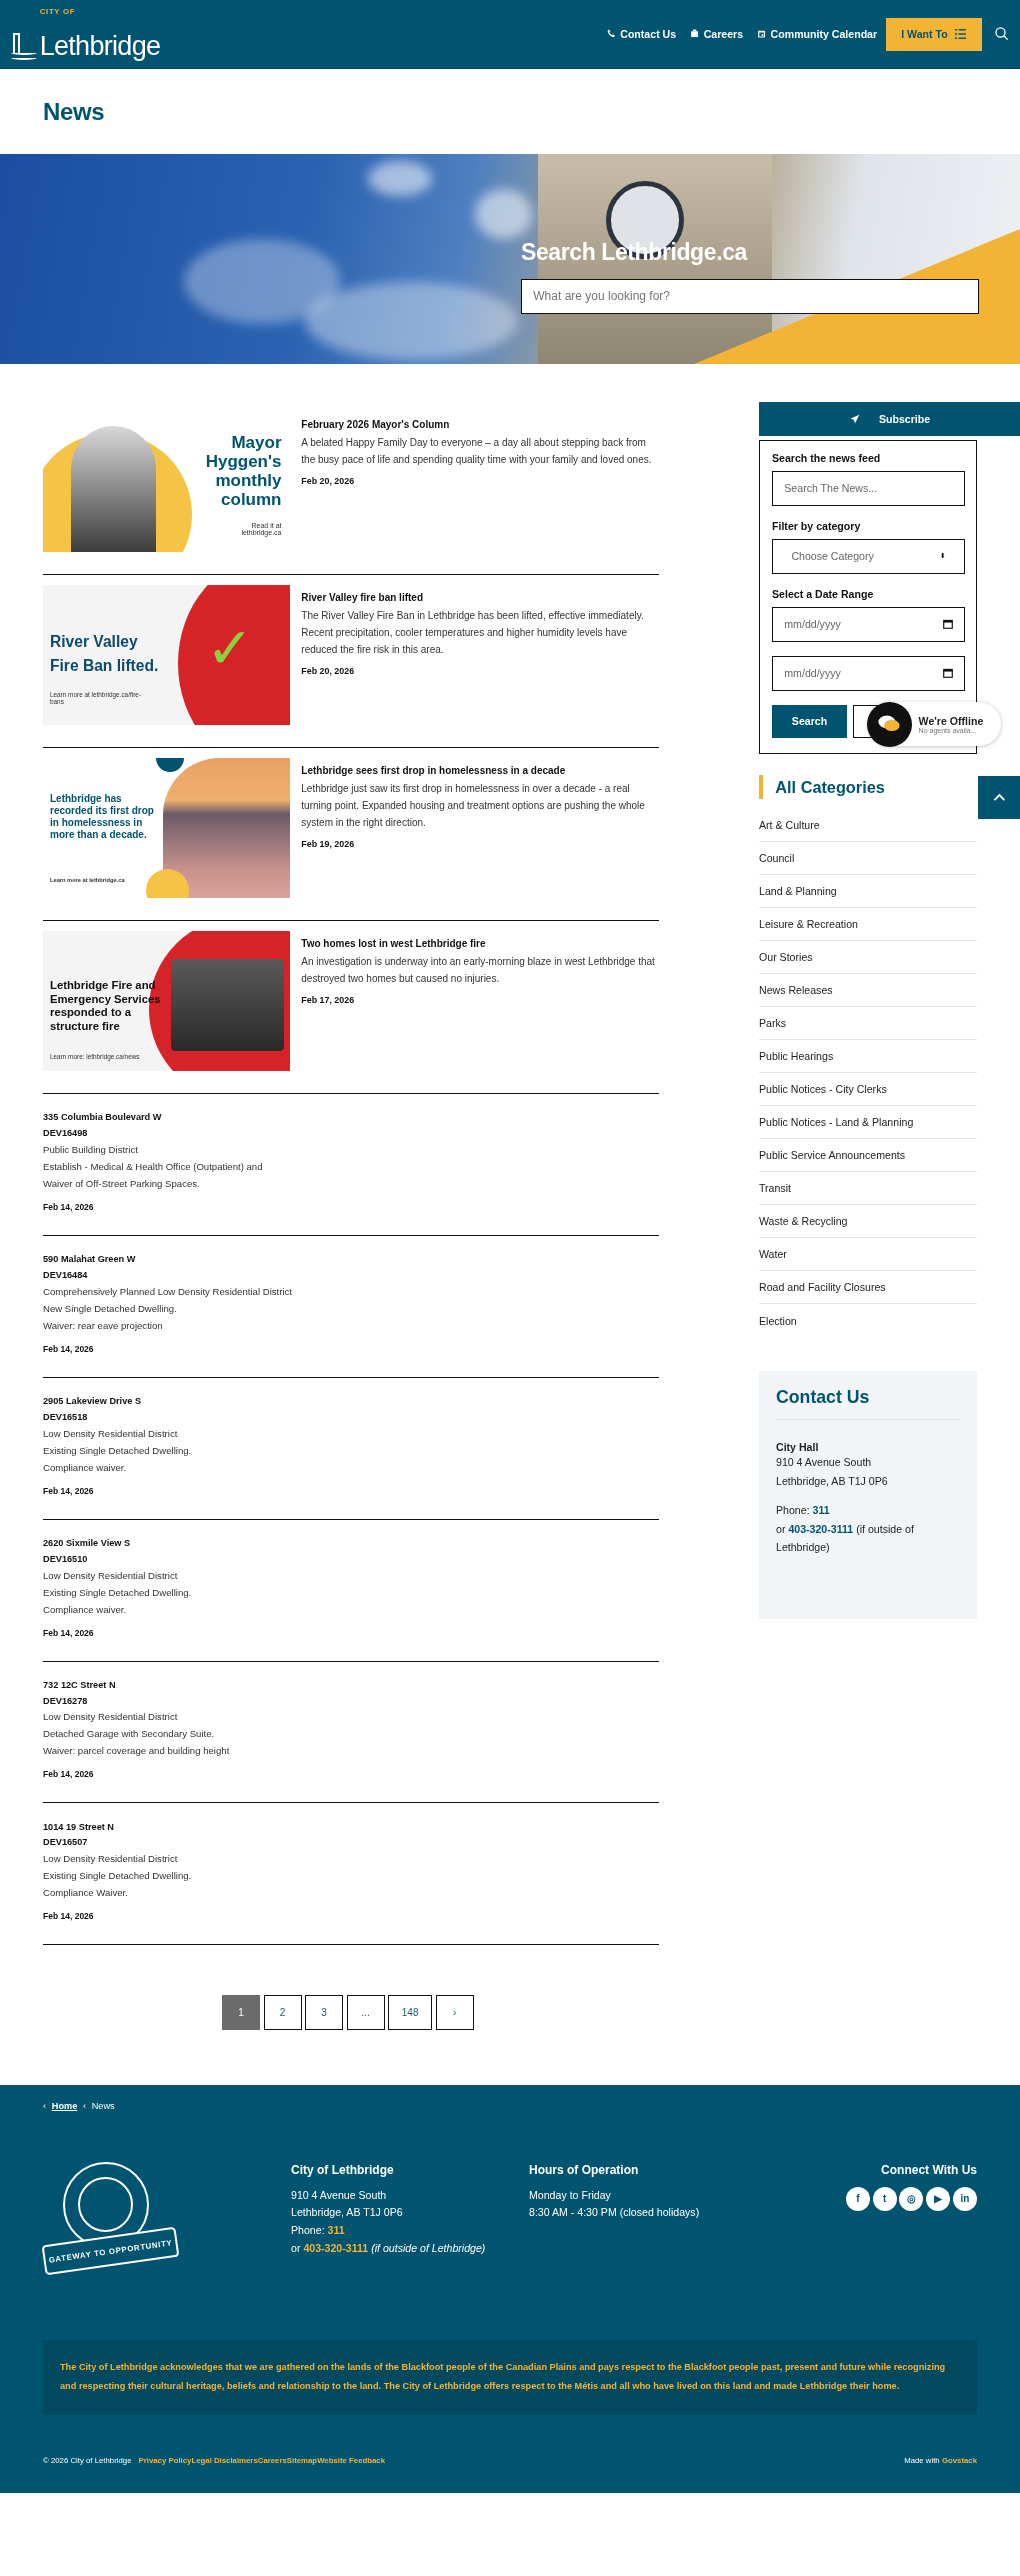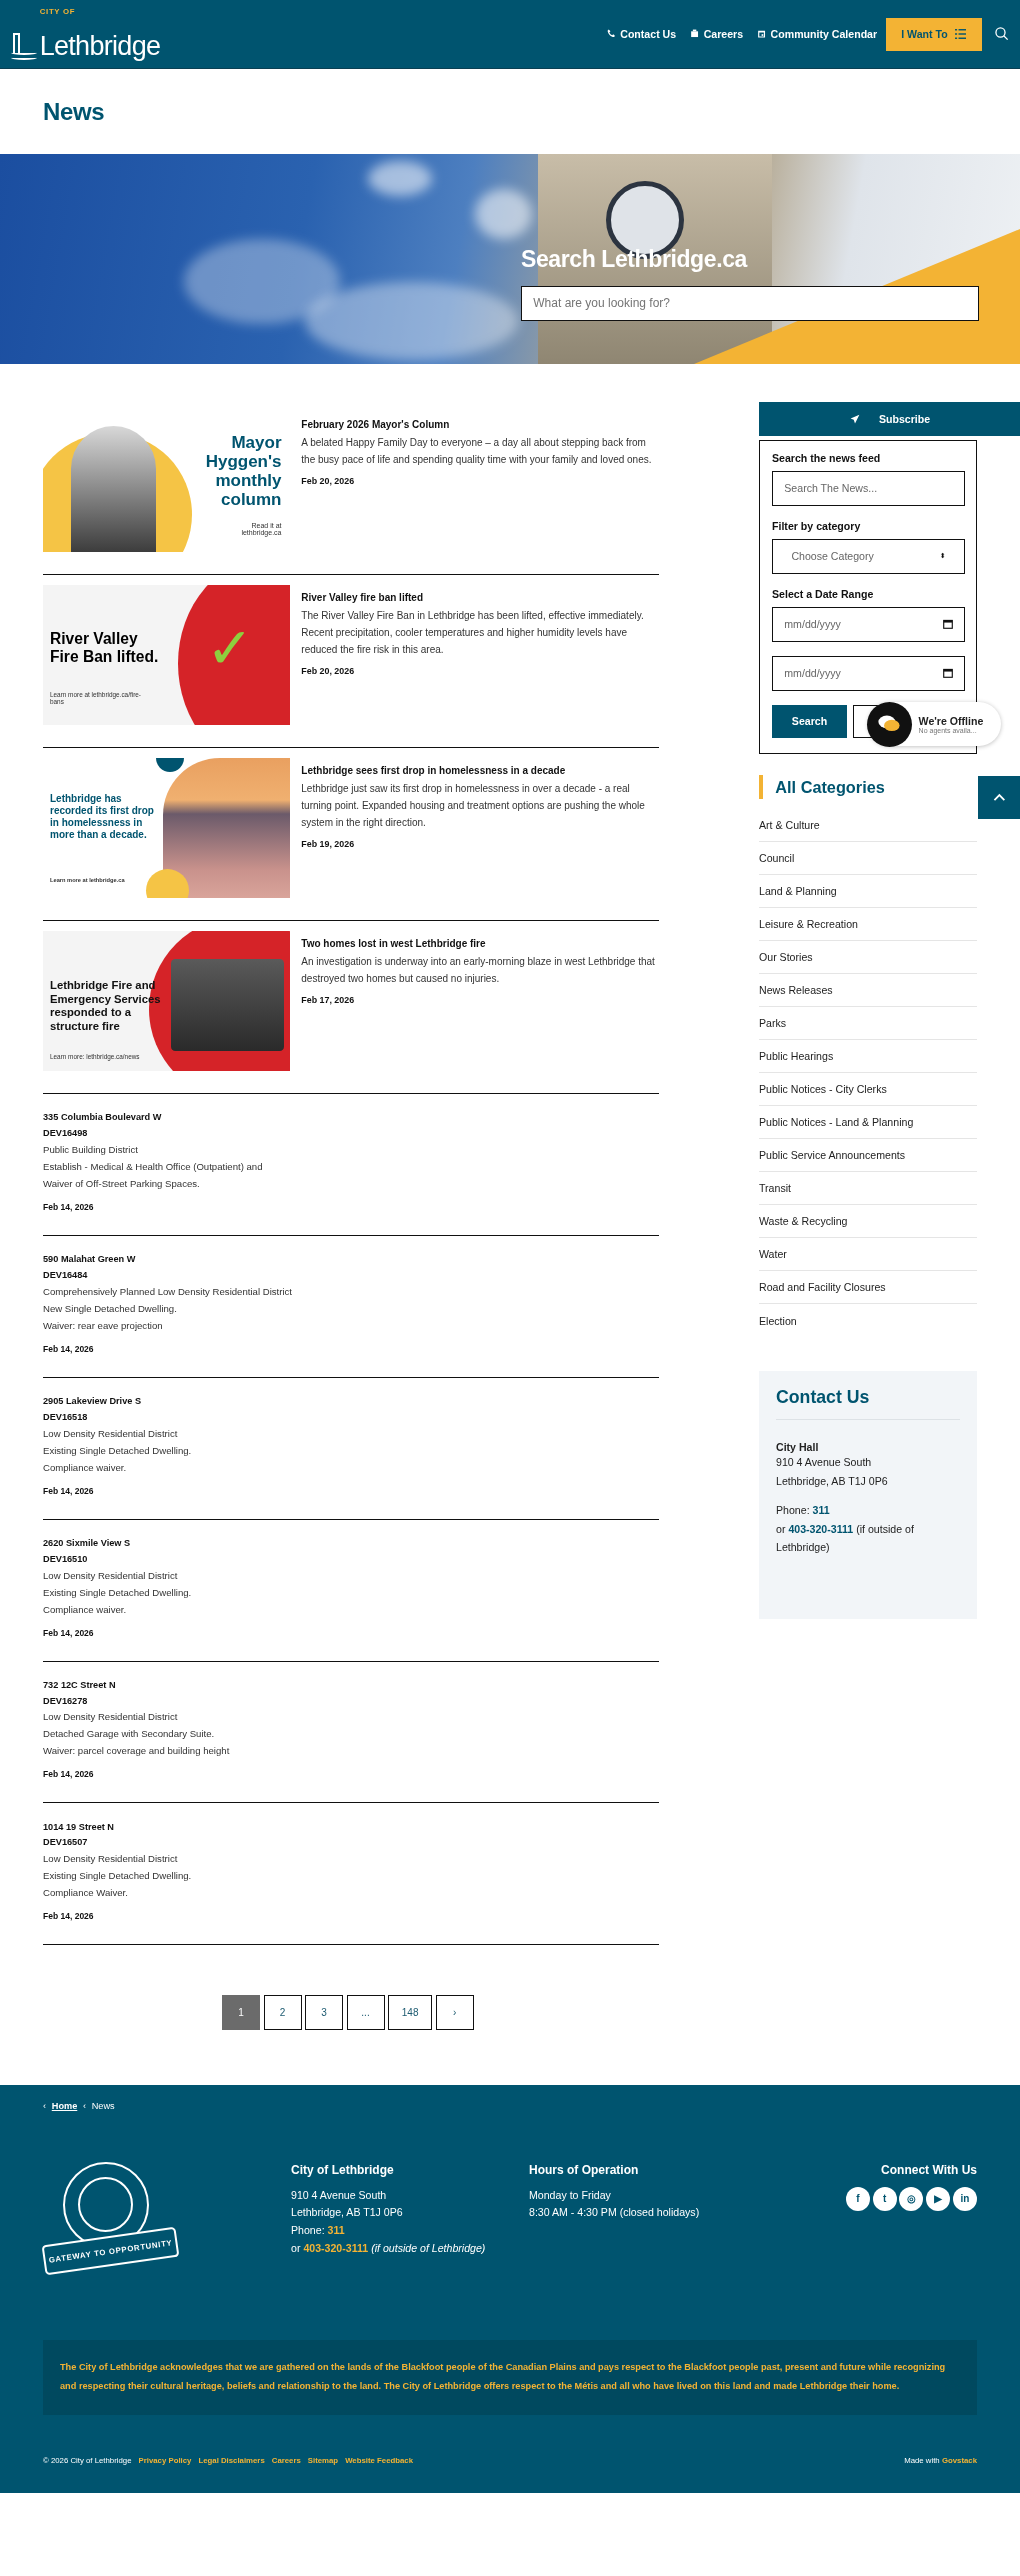--- a/index.html
+++ b/index.html
@@ -25,21 +25,21 @@
   .page-title-wrap { height: 85px; display: flex; align-items: center; padding-left: 43px; }
   .page-title { color: #00546f; font-size: 24px; font-weight: 700; letter-spacing: -0.4px; }
 
   
   .hero { height: 210px; position: relative; overflow: hidden;
     background: linear-gradient(100deg, #1b4ea0 0%, #2a62b0 30%, #4d7fc0 45%, #8b9aa8 55%, #9a8d76 62%, #b5aa94 72%, #dfe4ea 82%, #eef1f4 100%); }
   .cloud { position: absolute; background: rgba(255,255,255,0.55); border-radius: 50%; filter: blur(5.7px); }
   .tower { position: absolute; left: 538px; top: 0; width: 234px; height: 210px; background: linear-gradient(180deg,#c8bda8,#8f8672); }
   .clock { position: absolute; left: 606px; top: 27px; width: 78px; height: 78px; border-radius: 50%; background: #dfe3e8; border: 5.7px solid #2c3440; }
   .hero-tri { position: absolute; right: 0; bottom: 0; width: 0; height: 0; border-left: 326px solid transparent; border-bottom: 135px solid #f3b334; }
-  .hero-search { position: absolute; left: 521px; top: 92px; width: 458px; }
+  .hero-search { position: absolute; left: 521px; top: 85px; width: 458px; }
   .hero-title { color: #fff; font-size: 23px; font-weight: 700; margin-bottom: 12.8px; letter-spacing: -0.4px; }
   .hero-input { width: 458px; height: 35px; border: 1.4px solid #111; background: #fff; padding: 0 11.3px; font-size: 12px; color: #555; font-family: "Liberation Sans", sans-serif; }
 
   
   .main { display: flex; padding: 0 43px; margin-top: 38px; }
   .feed { width: 617px; }
   .sidebar { margin-left: 100px; width: 218px; }
 
   .news-item { display: flex; padding: 10px 0 18.4px; border-bottom: 1.4px solid #111; min-height: 173px; }
   .news-thumb { width: 247px; height: 140px; flex-shrink: 0; position: relative; overflow: hidden; }
@@ -101,21 +101,21 @@
   .f-col h4 { font-size: 12px; font-weight: 700; margin-bottom: 7px; }
   .f-col .accent { color: #f3b334; font-weight: 700; }
   .f-col em { font-style: italic; }
   .col1 { margin-left: 106px; width: 238px; }
   .col2 { width: 283px; }
   .col3 { margin-left: auto; text-align: right; }
   .socials { display: flex; gap: 2.8px; justify-content: flex-end; }
   .soc { width: 24px; height: 24px; border-radius: 50%; background: #fff; color: #00546f; display: flex; align-items: center; justify-content: center; font-weight: 700; font-size: 10px; }
   .ack { margin-top: 50px; background: #00495f; padding: 18.4px 17px; color: #f3b334; font-weight: 700; font-size: 9.2px; line-height: 19px; }
   .bottom { display: flex; margin-top: 41px; font-size: 7.8px; align-items: center; }
-  .bottom .links { display: flex; gap: 7px; margin-left: 7px; color: #f3b334; font-weight: 700; }
+  .bottom .links { display: flex; margin-left: 7px; color: #f3b334; font-weight: 700; }
   .bottom .made { margin-left: auto; }
   .bottom .made b { color: #f3b334; }
 </style>
 </head>
 <body>
 
 <header class="header">
   <a class="logo">
     <div class="logo-mark">
       <div class="bar"></div>
@@ -200,21 +200,21 @@
         <div class="news-title">February 2026 Mayor's Column</div>
         <div class="news-excerpt">A belated Happy Family Day to everyone – a day all about stepping back from the busy pace of life and spending quality time with your family and loved ones.</div>
         <div class="news-date">Feb 20, 2026</div>
       </div>
     </div>
 
     <div class="news-item">
       <div class="news-thumb" style="background:#f4f4f4">
         <div style="position:absolute;left:135px;top:-28px;width:184px;height:213px;border-radius:50%;background:#d52328"></div>
         <div style="position:absolute;left:163px;top:28px;width:57px;height:71px;font-size:57px;line-height:71px;color:#8ecf3e">✓</div>
-        <div style="position:absolute;left:7px;top:45px;width:120px;font-weight:700;font-size:15.6px;line-height:18px;color:#000000">River Valley Fire Ban lifted.</div>
+        <div style="position:absolute;left:7px;top:45px;width:120px;font-weight:700;font-size:15.6px;line-height:24px;color:#0c4a6e">River Valley Fire Ban lifted.</div>
         <div style="position:absolute;left:7px;top:106px;width:99px;font-size:6.4px;color:#333">Learn more at lethbridge.ca/fire-bans</div>
       </div>
       <div class="news-body">
         <div class="news-title">River Valley fire ban lifted</div>
         <div class="news-excerpt">The River Valley Fire Ban in Lethbridge has been lifted, effective immediately. Recent precipitation, cooler temperatures and higher humidity levels have reduced the fire risk in this area.</div>
         <div class="news-date">Feb 20, 2026</div>
       </div>
     </div>
 
     <div class="news-item">

